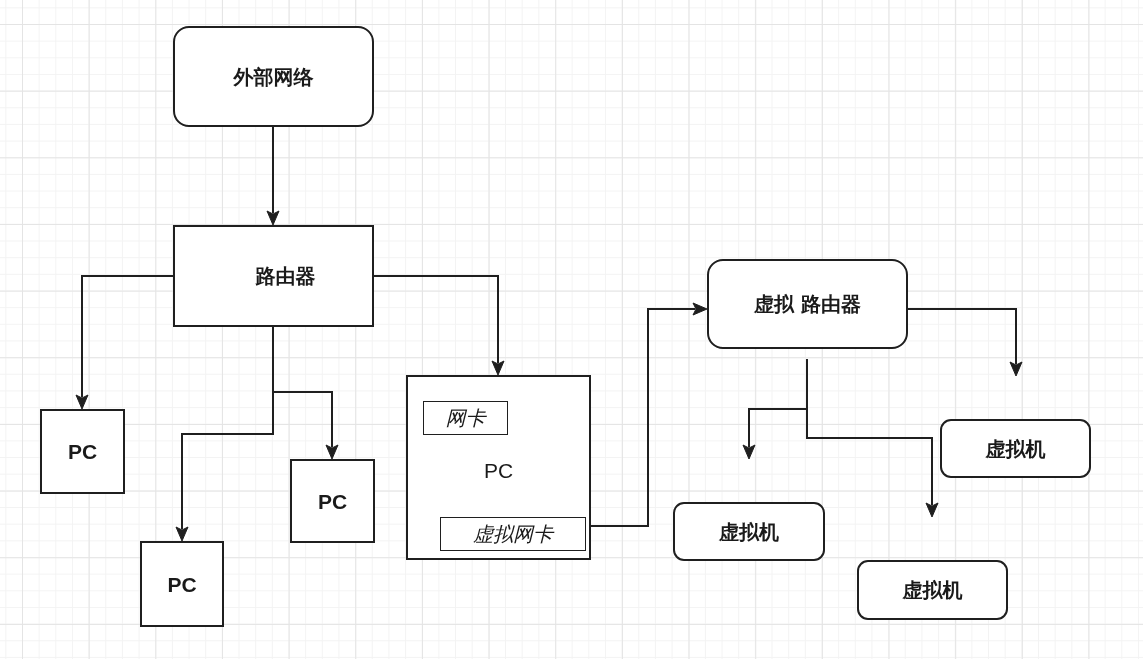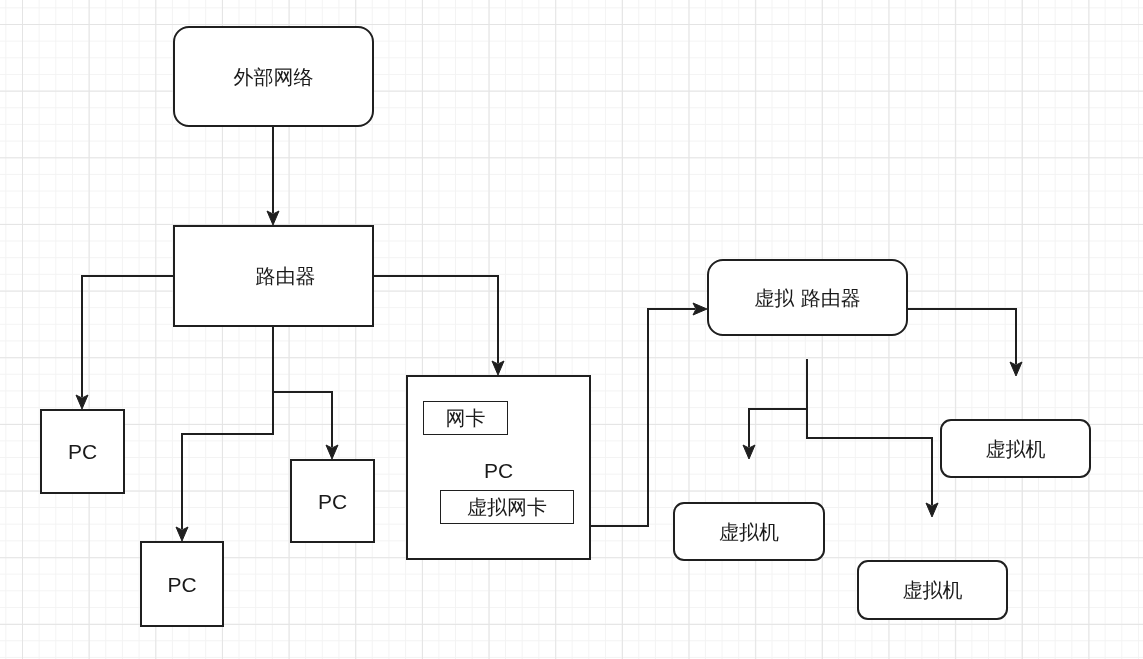--- a/index.html
+++ b/index.html
@@ -53,37 +53,38 @@
     display: flex;
     align-items: center;
     justify-content: center;
     color: #1a1a1a;
     font-size: 20px;
     line-height: 1;
     white-space: nowrap;
   }
   .node.rounded { border-radius: 16px; }
   .node.rounded-sm { border-radius: 11px; margin-top: 43px; }
-  .node .label { display: block; }
+  .node .label { display: block; font-weight: bold; }
   .latin {
     font-family: "Liberation Sans", sans-serif;
     font-size: 21px;
   }
   .inner {
     position: absolute;
     box-sizing: border-box;
     border: 1.6px solid #1f1f1f;
     background: #ffffff;
     display: flex;
     align-items: center;
     justify-content: center;
     color: #1a1a1a;
     font-size: 20px;
     line-height: 1;
     white-space: nowrap;
+    font-style: italic;
   }
   .pc-host-label {
     position: absolute;
     left: 0;
     right: 0;
     top: 83px;
     text-align: center;
     color: #1a1a1a;
     line-height: 1;
   }
@@ -151,25 +152,25 @@
 </div>
 
 <div class="node" style="left:406px; top:375px; width:185px; height:185px; display:block;">
   <div class="pc-host-label latin">PC</div>
 </div>
 
 <div class="inner" style="left:423px; top:401px; width:85px; height:34px;">
   <span class="label">网卡</span>
 </div>
 
-<div class="inner" style="left:440px; top:490px; width:134px; height:34px;">
+<div class="inner" style="left:440px; top:517px; width:146px; height:34px;">
   <span class="label">虚拟网卡</span>
 </div>
 
-<div class="node rounded" style="left:707px; top:259px; width:201px; height:77px;">
+<div class="node rounded" style="left:707px; top:259px; width:201px; height:90px;">
   <span class="label">虚拟 路由器</span>
 </div>
 
 <div class="node rounded-sm" style="left:940px; top:376px; width:151px; height:59px;">
   <span class="label">虚拟机</span>
 </div>
 
 <div class="node rounded-sm" style="left:673px; top:459px; width:152px; height:59px;">
   <span class="label">虚拟机</span>
 </div>

